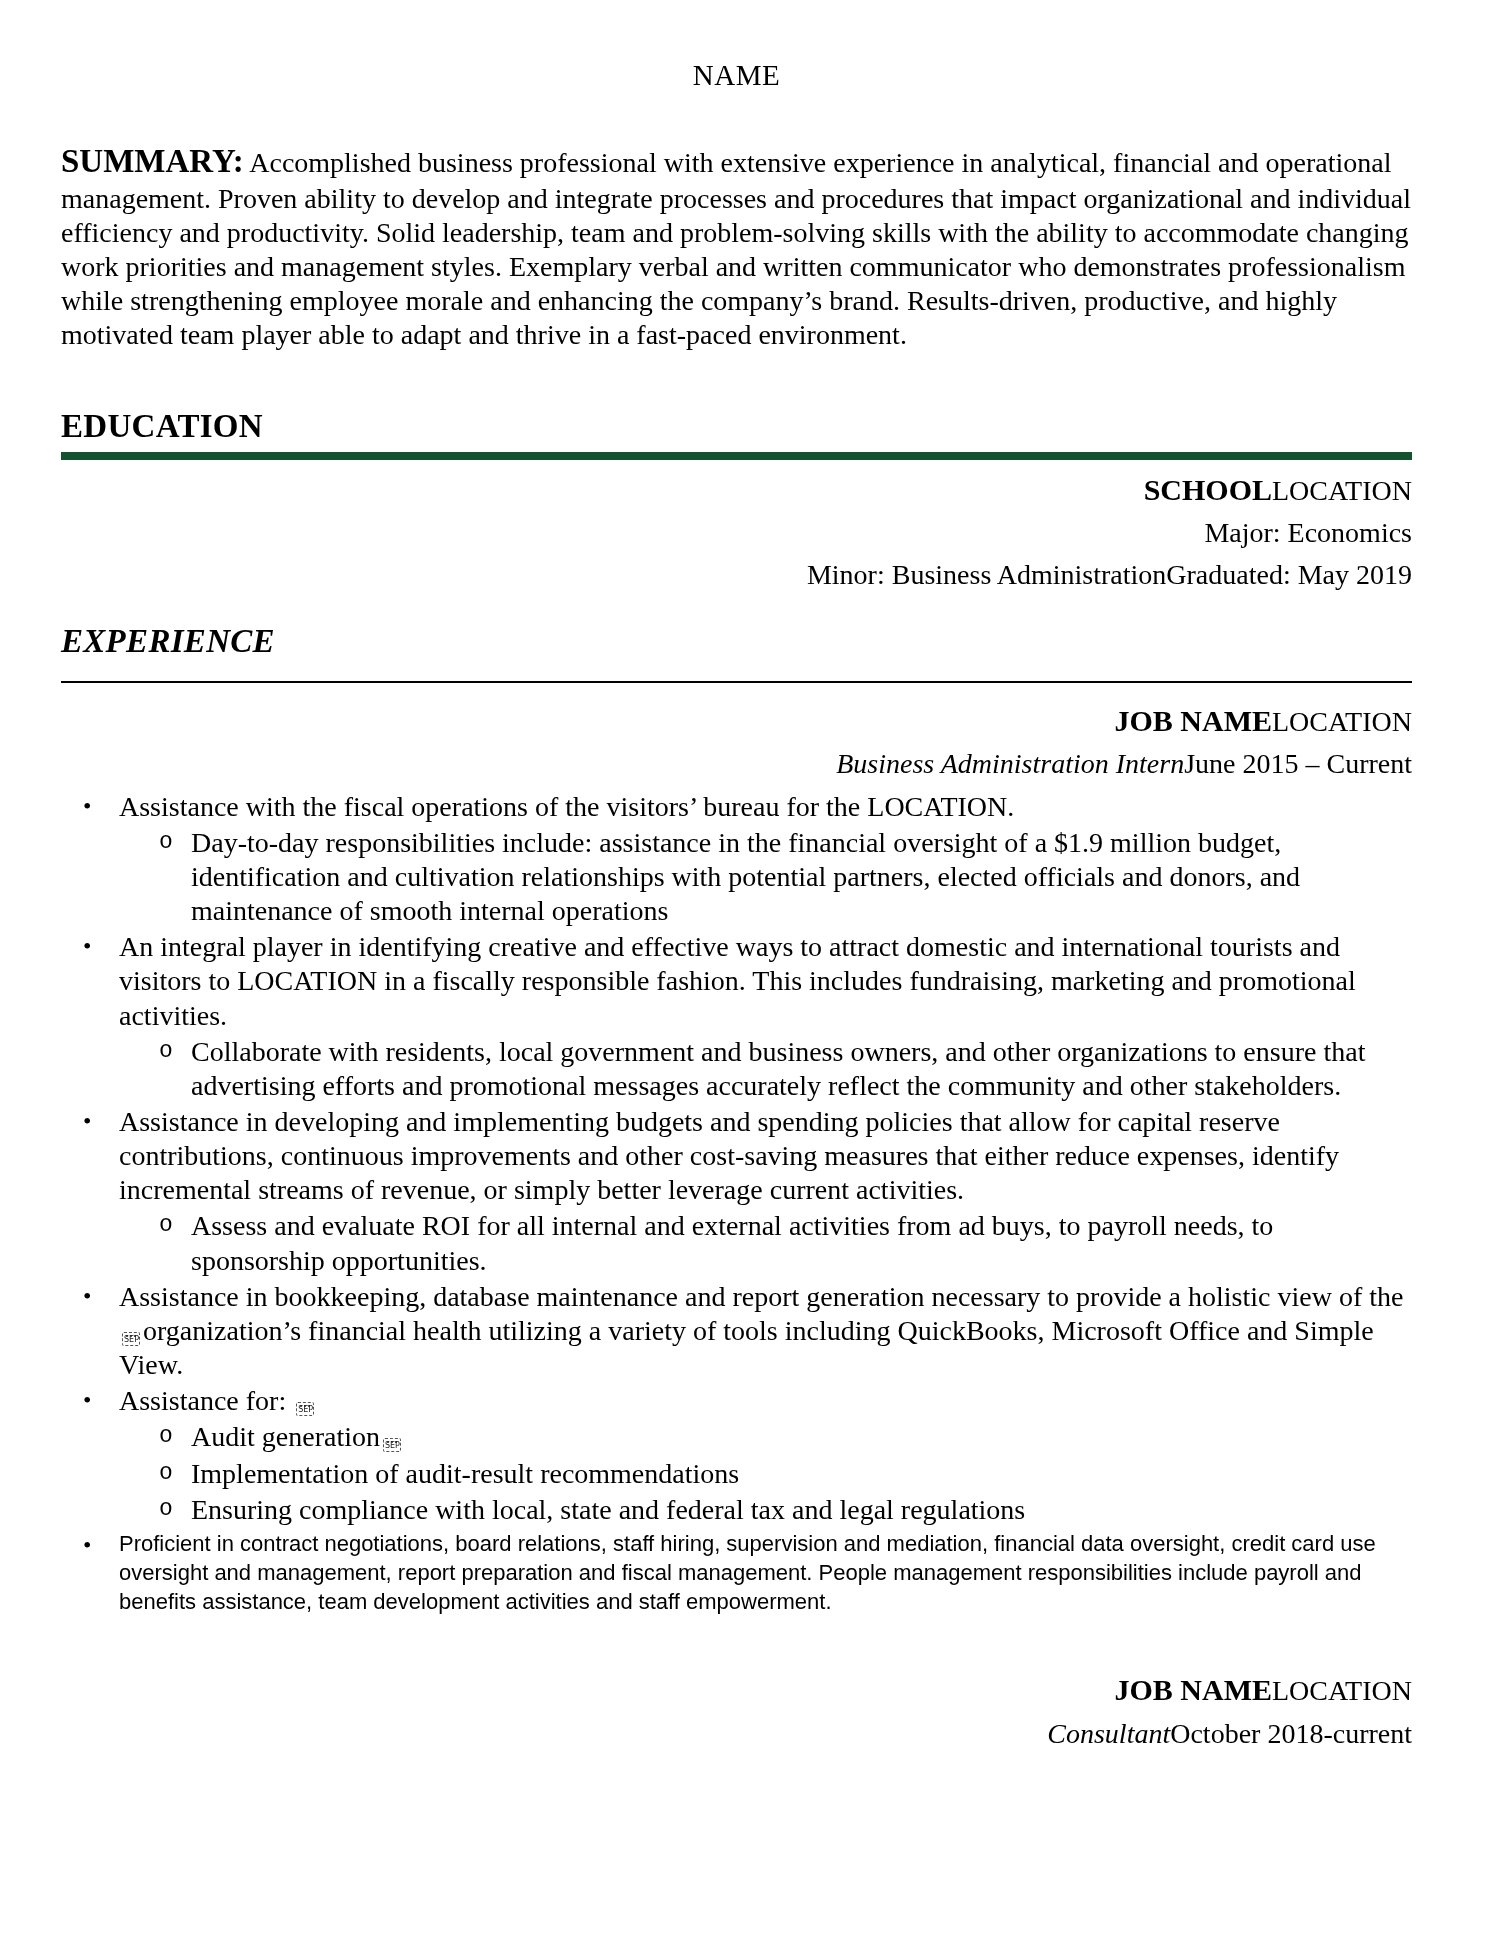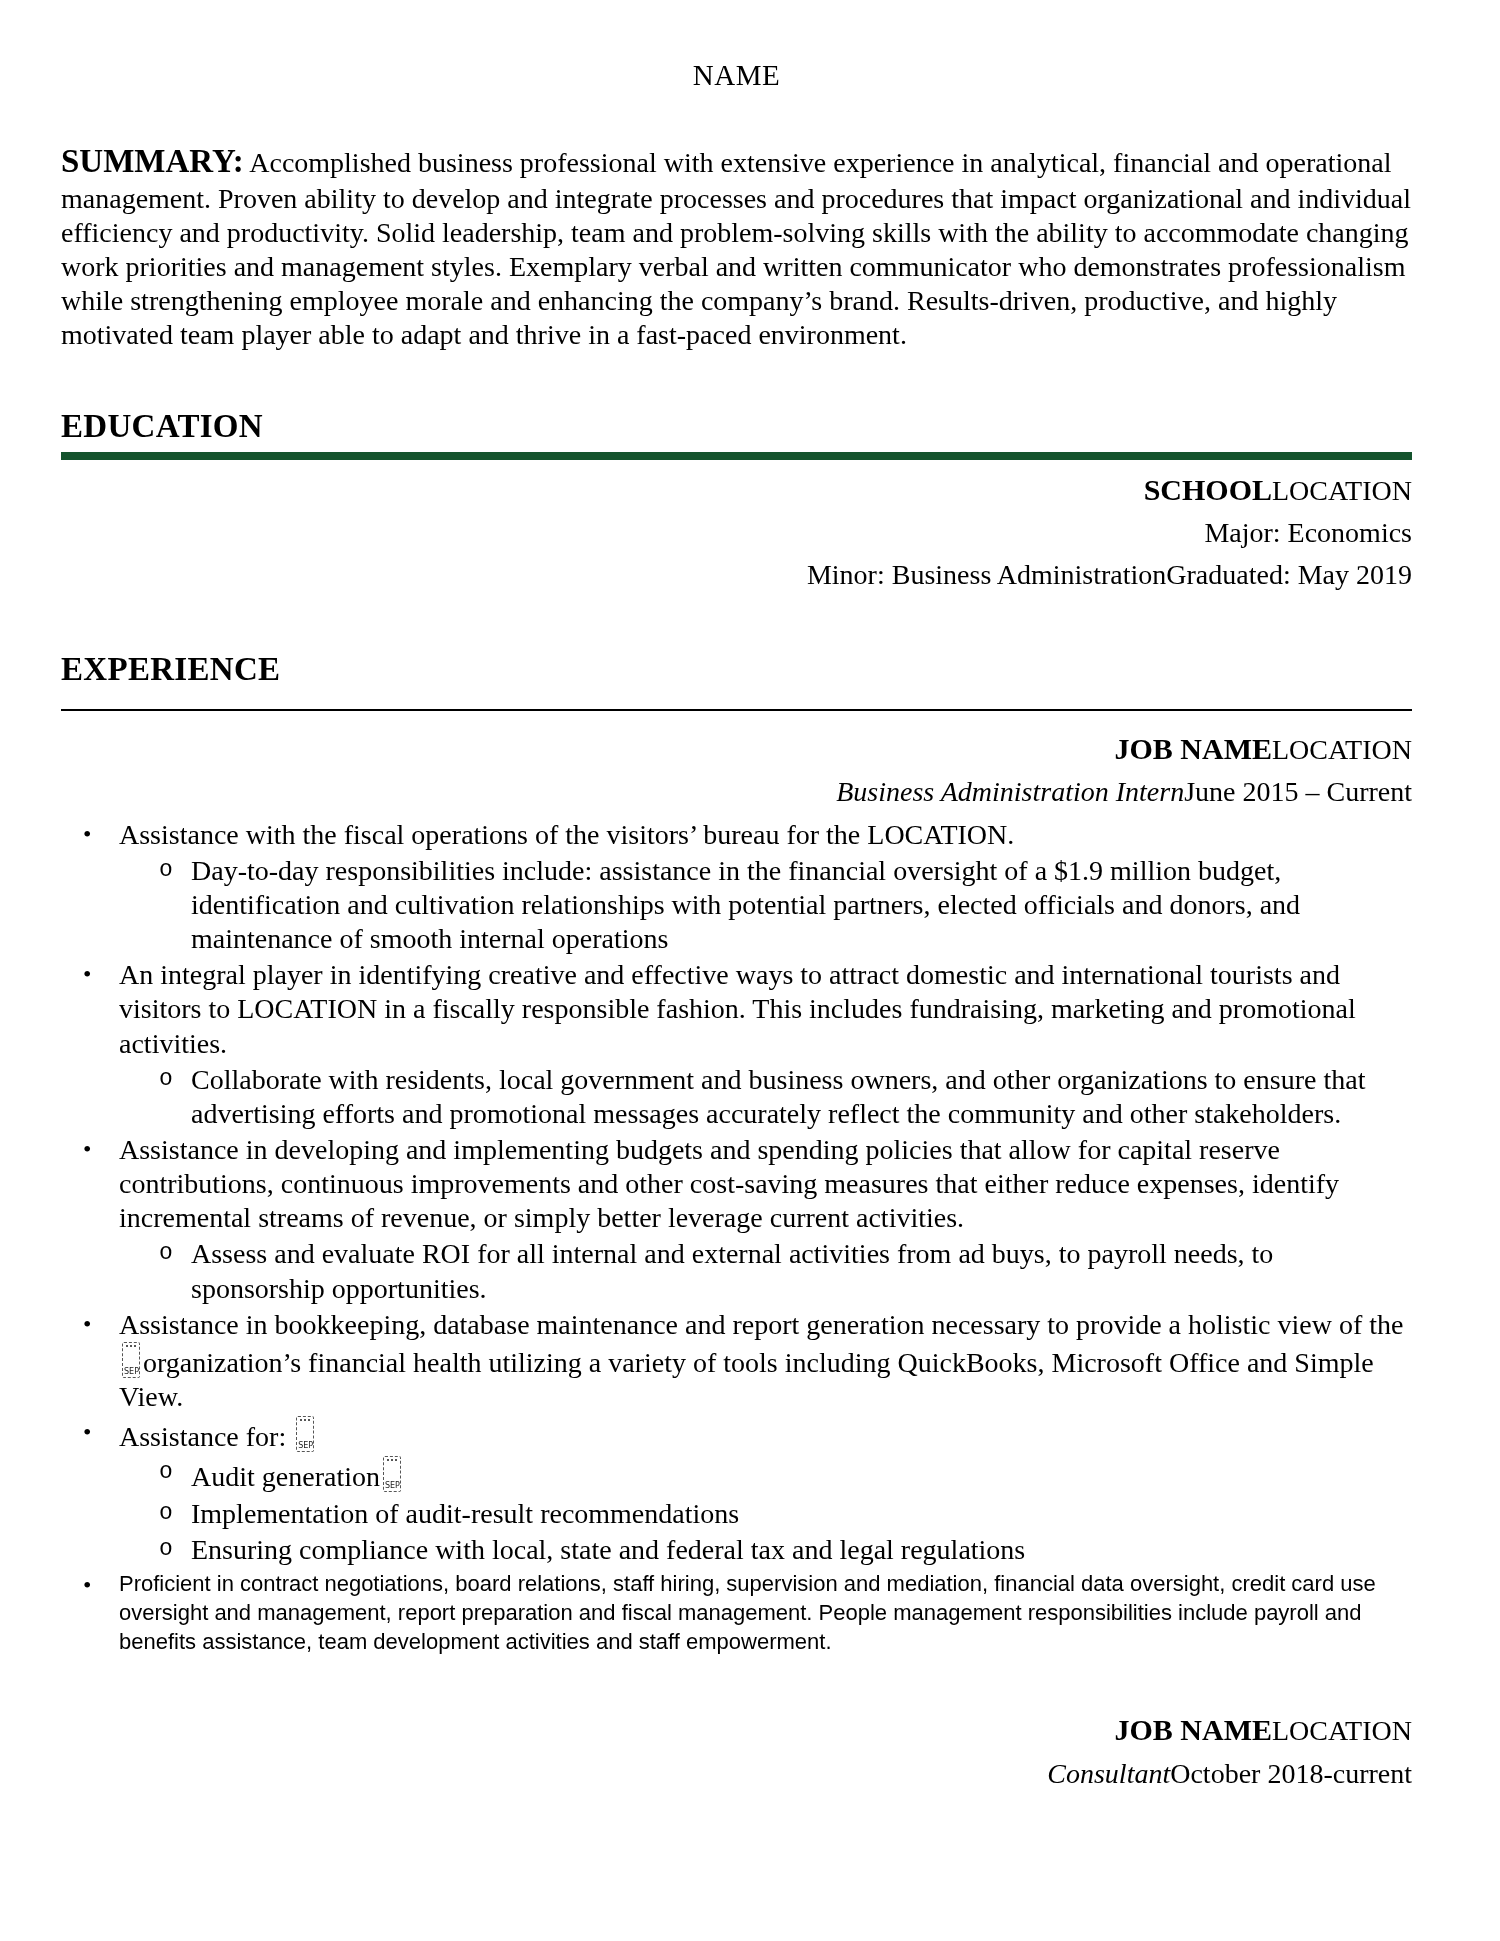--- a/index.html
+++ b/index.html
@@ -30,23 +30,24 @@
     font-size: 33px;
     font-weight: bold;
     letter-spacing: 0.3px;
   }
   .section-heading.edu {
     margin-top: 54px;
     padding-bottom: 5px;
     border-bottom: 8px solid #14532d;
   }
   .section-heading.exp {
-    margin-top: 56px;
+    margin-top: 28px;
     padding-bottom: 20px;
     border-bottom: 2px solid #000;
+    font-style: italic;
   }
 
   .row {
     display: flex;
     justify-content: flex-end;
     align-items: baseline;
     margin-top: 8px;
   }
   .row.first { margin-top: 12px; }
   .bold { font-weight: bold; }
@@ -63,21 +64,21 @@
   .bullet.l2 { margin-left: 98px; }
   .bullet.l2 .marker { width: 32px; font-family: "Liberation Mono", monospace; font-size: 23px; padding-top: 2px; }
   .bullet .btext { flex: 1 1 auto; }
 
   .sans { font-family: "Liberation Sans", sans-serif; font-size: 22px; line-height: 1.32; }
 
   .sep {
     display: inline-block;
     vertical-align: text-bottom;
     width: 18px;
-    height: 36px;
+    height: 14px;
     border: 1px dashed #555;
     border-radius: 2px;
     position: relative;
     margin: 0 3px;
     background: #fff;
   }
   .sep .sep-label {
     position: absolute;
     bottom: 1px;
     left: 1px;

